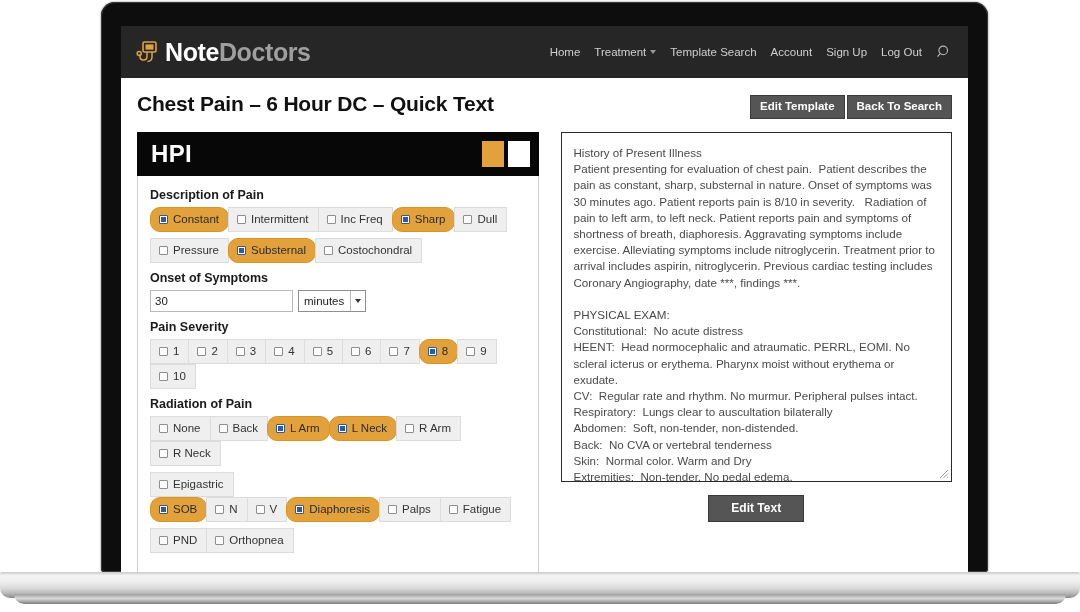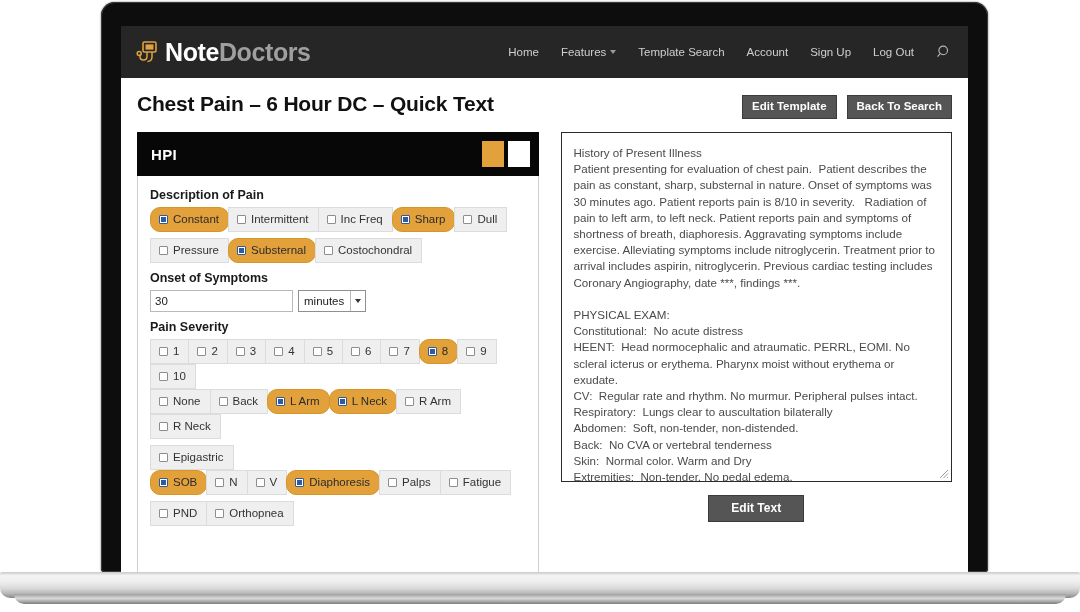--- a/index.html
+++ b/index.html
@@ -66,61 +66,61 @@
     height: 52px; background: #262626;
     display: flex; align-items: center;
     padding: 0 16px 0 14px;
   }
   .brand { display: flex; align-items: center; gap: 4px; }
   .brand-logo { width: 26px; height: 26px; display:block; }
   .brand-text { font-size: 25px; font-weight: bold; letter-spacing: -0.4px; }
   .brand-text .b1 { color: #ffffff; }
   .brand-text .b2 { color: #9f9f9f; }
 
-  .nav { margin-left: auto; display: flex; align-items: center; gap: 22px; }
+  .nav { margin-left: auto; display: flex; align-items: center; gap: 14px; }
   .nav-item {
     color: #cfcfcf; font-size: 11.5px; white-space: nowrap;
     cursor: pointer; display:flex; align-items:center; gap:4px;
   }
   .caret {
     width: 0; height: 0; display:inline-block;
     border-left: 3px solid transparent; border-right: 3px solid transparent;
     border-top: 4px solid #9a9a9a;
   }
   .search-ico { width:16px;height:16px;display:block;cursor:pointer; }
 
   
   .page { padding: 14px 16px 12px 16px; position: relative; height: 464px; }
   .page-title {
     font-size: 21px; font-weight: bold; color: #111;
     letter-spacing: -0.2px;
   }
   .top-actions {
     position: absolute; right: 16px; top: 17px;
-    display: flex; gap: 10px;
+    display: flex; gap: 2px;
   }
   .dark-btn {
     background: #555555; color: #ffffff;
     font-size: 11.5px; font-weight: bold;
     padding: 4px 9px 5px 9px;
     border: 1px solid #3b3b3b; cursor: pointer;
     line-height: 13px;
   }
 
   .columns { display: flex; gap: 22px; margin-top: 16px; }
   .col-left { width: 402px; }
   .col-right { width: 392px; }
 
   
   .hpi-bar {
     background: #070707; height: 44px;
     display: flex; align-items: center;
     padding: 0 9px 0 14px;
   }
-  .hpi-title { color: #fff; font-size: 15px; font-weight: bold; letter-spacing: .3px; }
+  .hpi-title { color: #fff; font-size: 24px; font-weight: bold; letter-spacing: .3px; }
   .hpi-toggles { margin-left: auto; display: flex; gap: 4px; }
   .tg { width: 22px; height: 26px; cursor: pointer; }
   .tg.on { background: #e3a13c; }
   .tg.off { background: #ffffff; }
 
   .panel-body {
     border: 1px solid #cfcfcf; border-top: none;
     background: #fff; padding: 10px 12px 14px 12px;
     min-height: 398px;
   }
@@ -218,21 +218,21 @@
           <circle cx="4.2" cy="14.4" r="2" fill="none" stroke="#e0a23f" stroke-width="1.5"></circle>
         </svg>
         <div class="brand-text"><span class="b1">Note</span><span class="b2">Doctors</span></div>
       </div>
 
       <div class="nav">
         <div class="nav-item">
             <span>Home</span>
           </div>
         <div class="nav-item">
-            <span>Features</span>
+            <span>Treatment</span>
             <i class="caret"></i>
           </div>
         <div class="nav-item">
             <span>Template Search</span>
           </div>
         <div class="nav-item">
             <span>Account</span>
           </div>
         <div class="nav-item">
             <span>Sign Up</span>
@@ -358,20 +358,21 @@
                     <span class="cbx"></span>
                     <span>9</span>
                   </div>
                   <div class="opt num-opt">
                     <span class="cbx"></span>
                     <span>10</span>
                   </div>
                 </div>
               </div>
 
+            <div class="group-label">Radiation of Pain</div>
             <div>
                 <div class="opt-row">
                   <div class="opt">
                     <span class="cbx"></span>
                     <span>None</span>
                   </div>
                   <div class="opt">
                     <span class="cbx"></span>
                     <span>Back</span>
                   </div>

